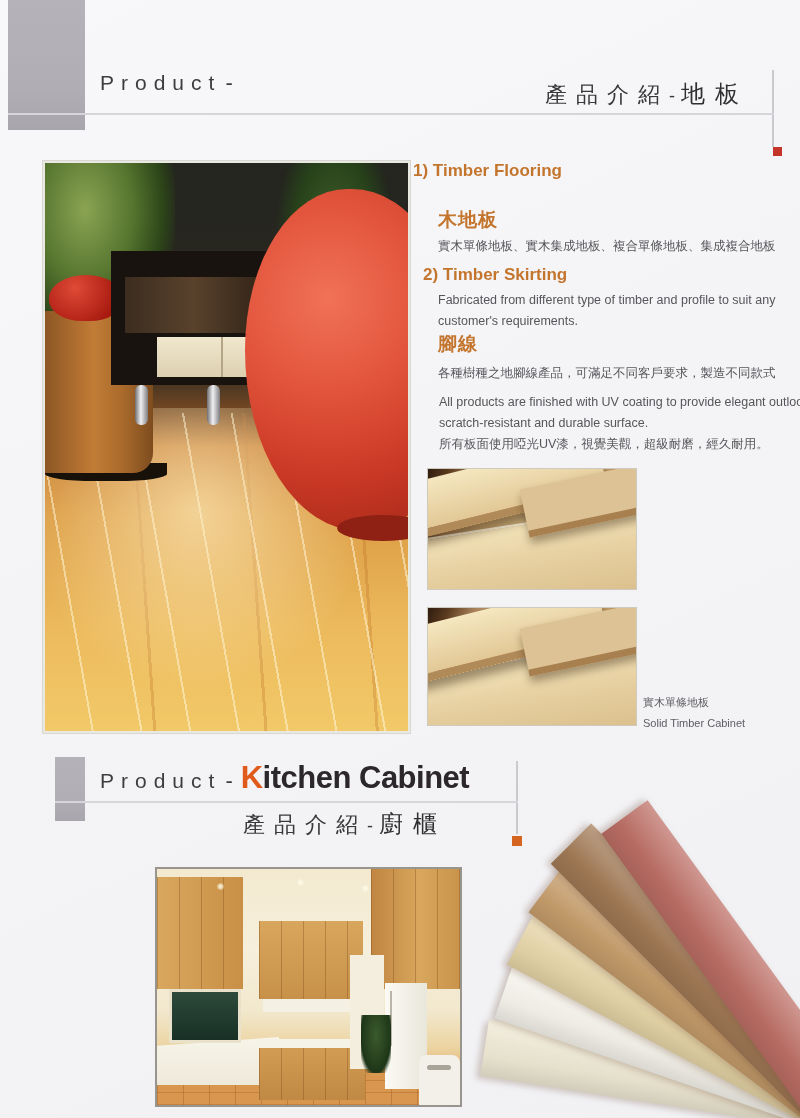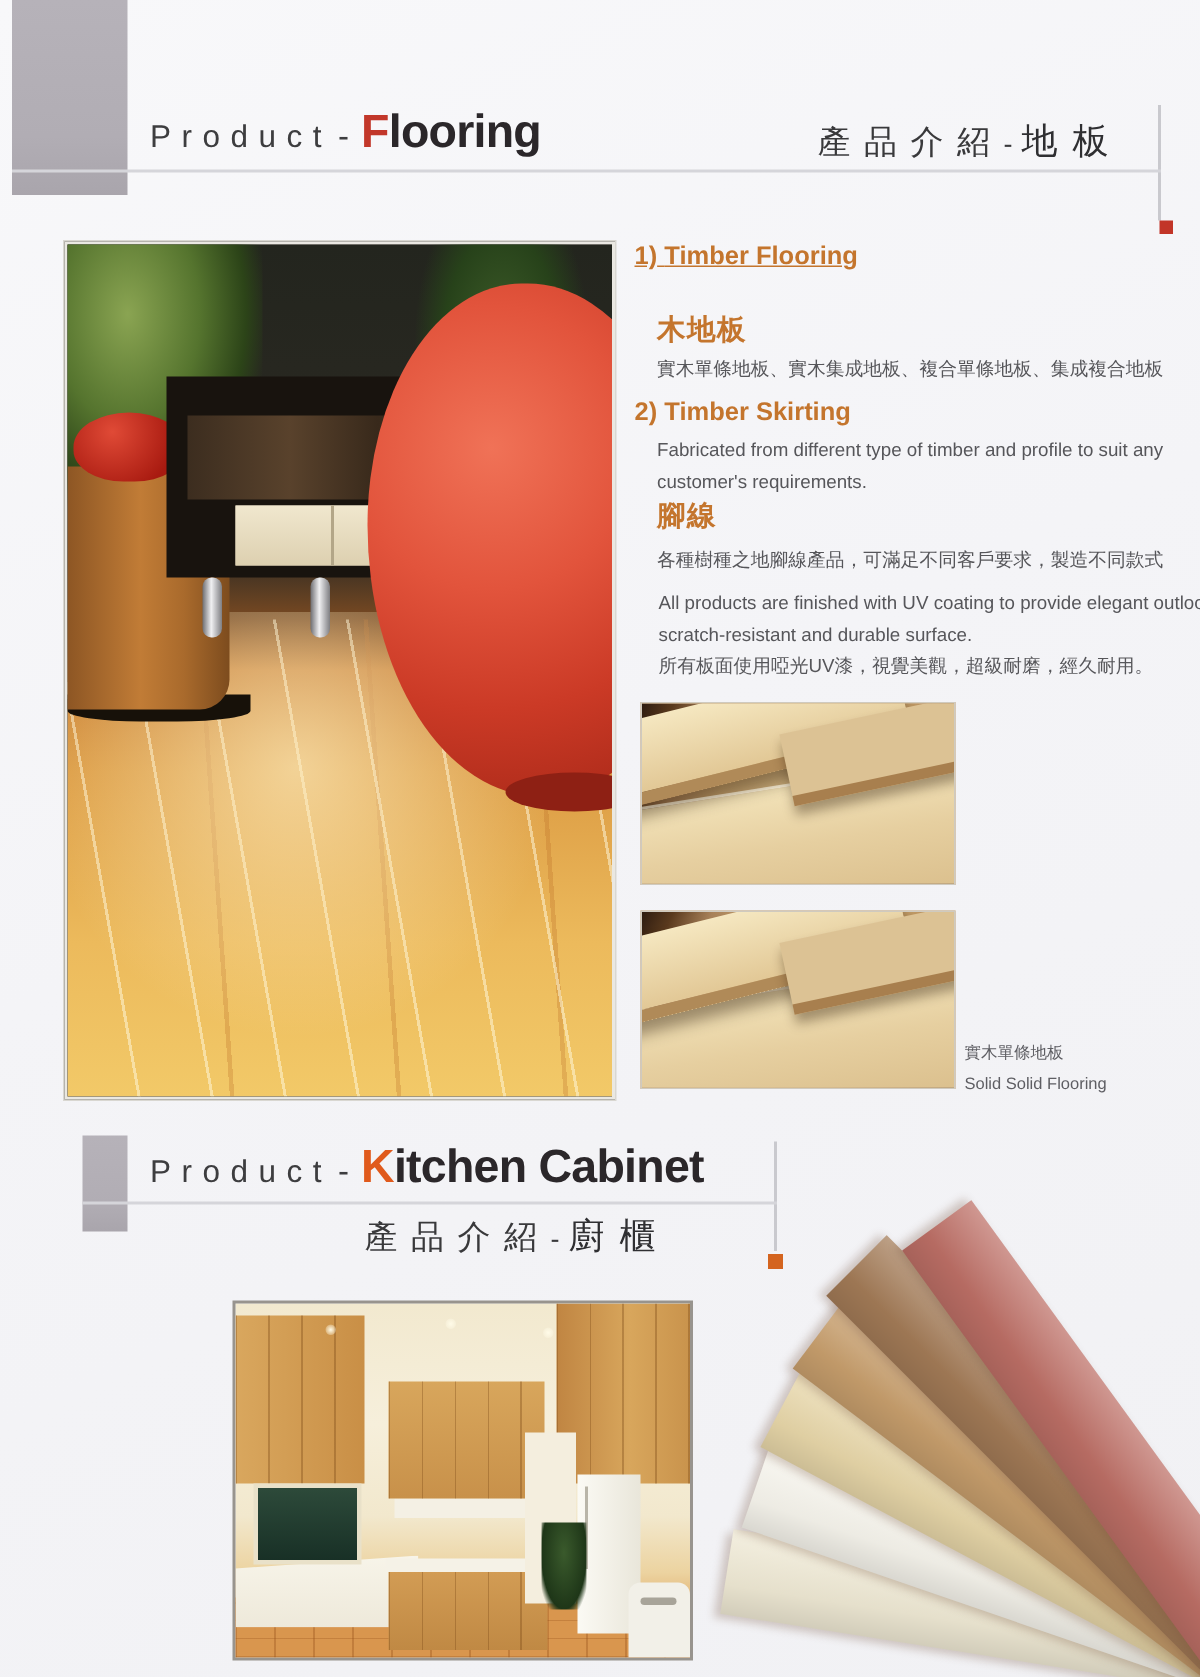--- a/index.html
+++ b/index.html
@@ -64,21 +64,21 @@
       background:linear-gradient(90deg,#6e6e72,#f0f0f2 45%,#7e7e82);}
   .leg1{left:90px;}.leg2{left:162px;}.leg3{left:234px;}.leg4{left:300px;}
   .lr-rug{left:224px;top:192px;width:86px;height:26px;transform:skewX(-35deg);
       background:repeating-linear-gradient(90deg,#6e1e14 0 8px,#3a1008 8px 12px);}
   .lr-chair{left:200px;top:26px;width:218px;height:342px;border-radius:48% 52% 46% 54%;
       background:radial-gradient(circle at 38% 32%,#f07257 0%,#e2543c 35%,#cb3a26 65%,#a82818 96%);}
   .lr-chair-base{left:292px;top:352px;width:92px;height:26px;border-radius:50%;background:#8e2014;}
 
   
   .sec-head{position:absolute;font-size:17px;font-weight:bold;color:#c4752d;white-space:nowrap;}
-  .sh1{left:423px;top:161px;text-decoration:underline;}
+  .sh1{left:413px;top:161px;}
   .sh2{left:423px;top:265px;}
   .body-txt{position:absolute;font-size:12.5px;color:#56565a;line-height:1.66;}
   .d1{left:438px;top:186px;width:358px;}
   .z1{left:438px;top:236px;width:358px;}
   .d2{left:438px;top:290px;width:358px;}
   .z2{left:438px;top:363px;width:358px;}
   .sub-zh{position:absolute;font-size:19px;font-weight:bold;color:#c4752d;letter-spacing:1px;}
   .sz1{left:438px;top:207px;}
   .sz2{left:438px;top:331px;}
   .note{left:423px;top:392px;width:374px;margin-left:16px;}
@@ -150,21 +150,20 @@
 </head>
 <body>
 
 <div class="page">
 
   <div class="graybar gb-top"></div>
   <div class="rule rule-flooring"></div>
   <div class="hdr hdr-flooring">
     <span class="eyebrow">Product</span>
     <span class="hdash">-</span>
-    <span class="htitle"><span class="initial-red">F</span><span>looring</span></span>
   </div>
   <div class="hdr-zh zh-flooring">
     <span class="zh-prefix">產品介紹</span>
     <span class="zh-dash">-</span>
     <span class="zh-title">地板</span>
   </div>
   <div class="vrule vr-flooring"></div>
   <div class="sq sq-red"></div>
 
   <div class="photo-main">
@@ -215,21 +214,21 @@
   </div>
 
   <div class="pp pp2">
     <div class="pp-bg"></div>
     <div class="pp-board-big"></div>
     <div class="pp-board-top"></div>
     <div class="pp-board-right"></div>
   </div>
   <div class="caption cap2">
     <div>實木單條地板</div>
-    <div>Solid Solid Flooring</div>
+    <div>Solid Timber Cabinet</div>
   </div>
 
   <div class="graybar gb-kitchen"></div>
   <div class="rule rule-kitchen"></div>
   <div class="hdr hdr-kitchen">
     <span class="eyebrow">Product</span>
     <span class="hdash">-</span>
     <span class="htitle"><span class="initial-orange">K</span><span>itchen Cabinet</span></span>
   </div>
   <div class="hdr-zh zh-kitchen">

